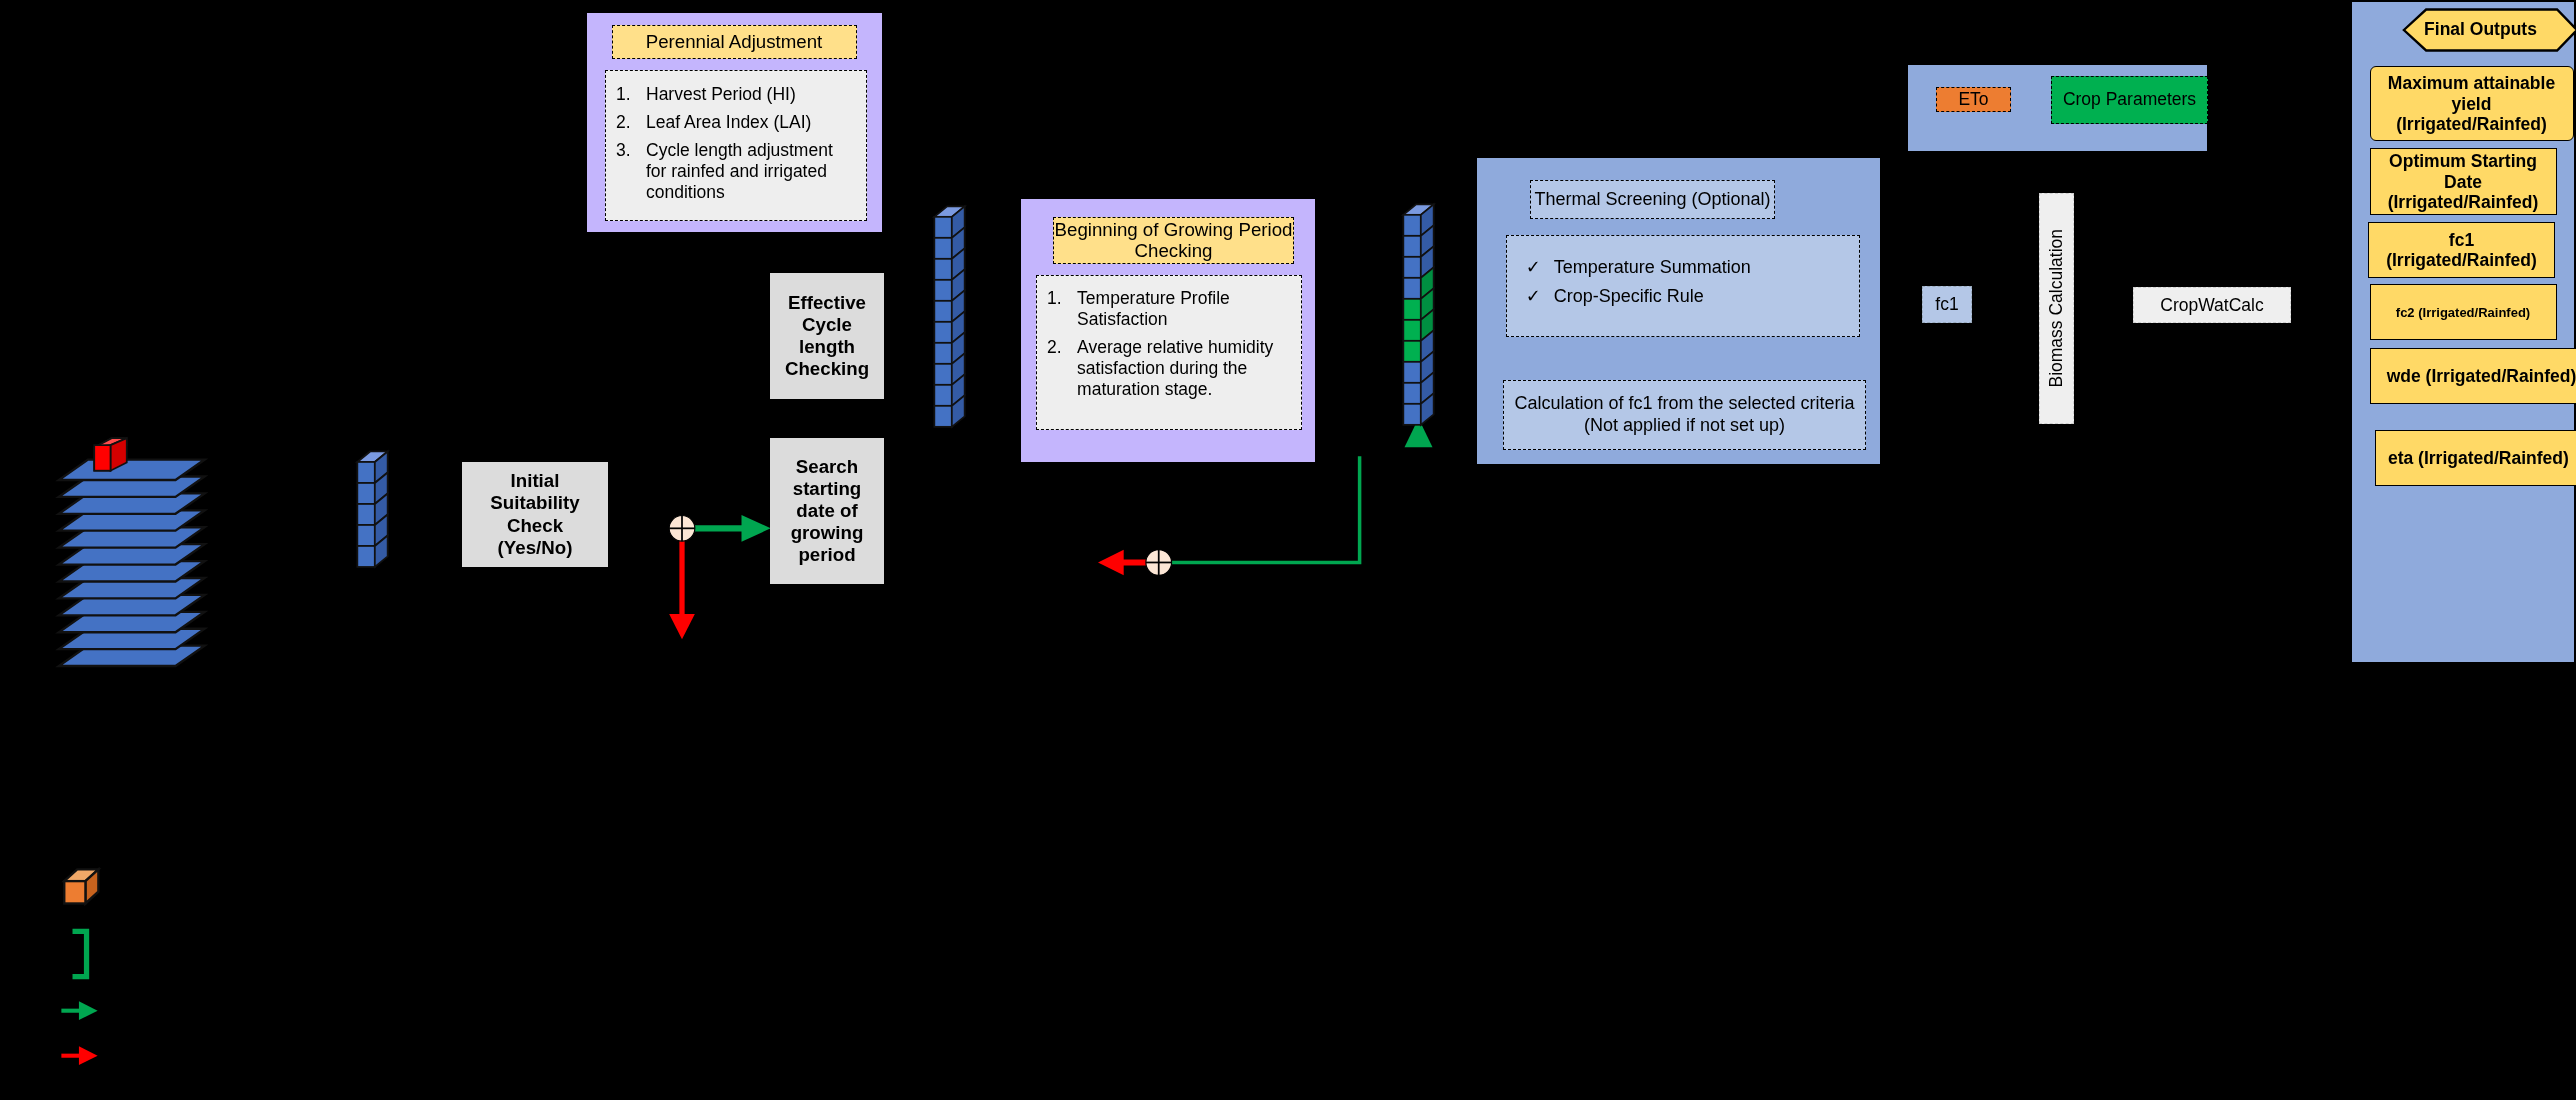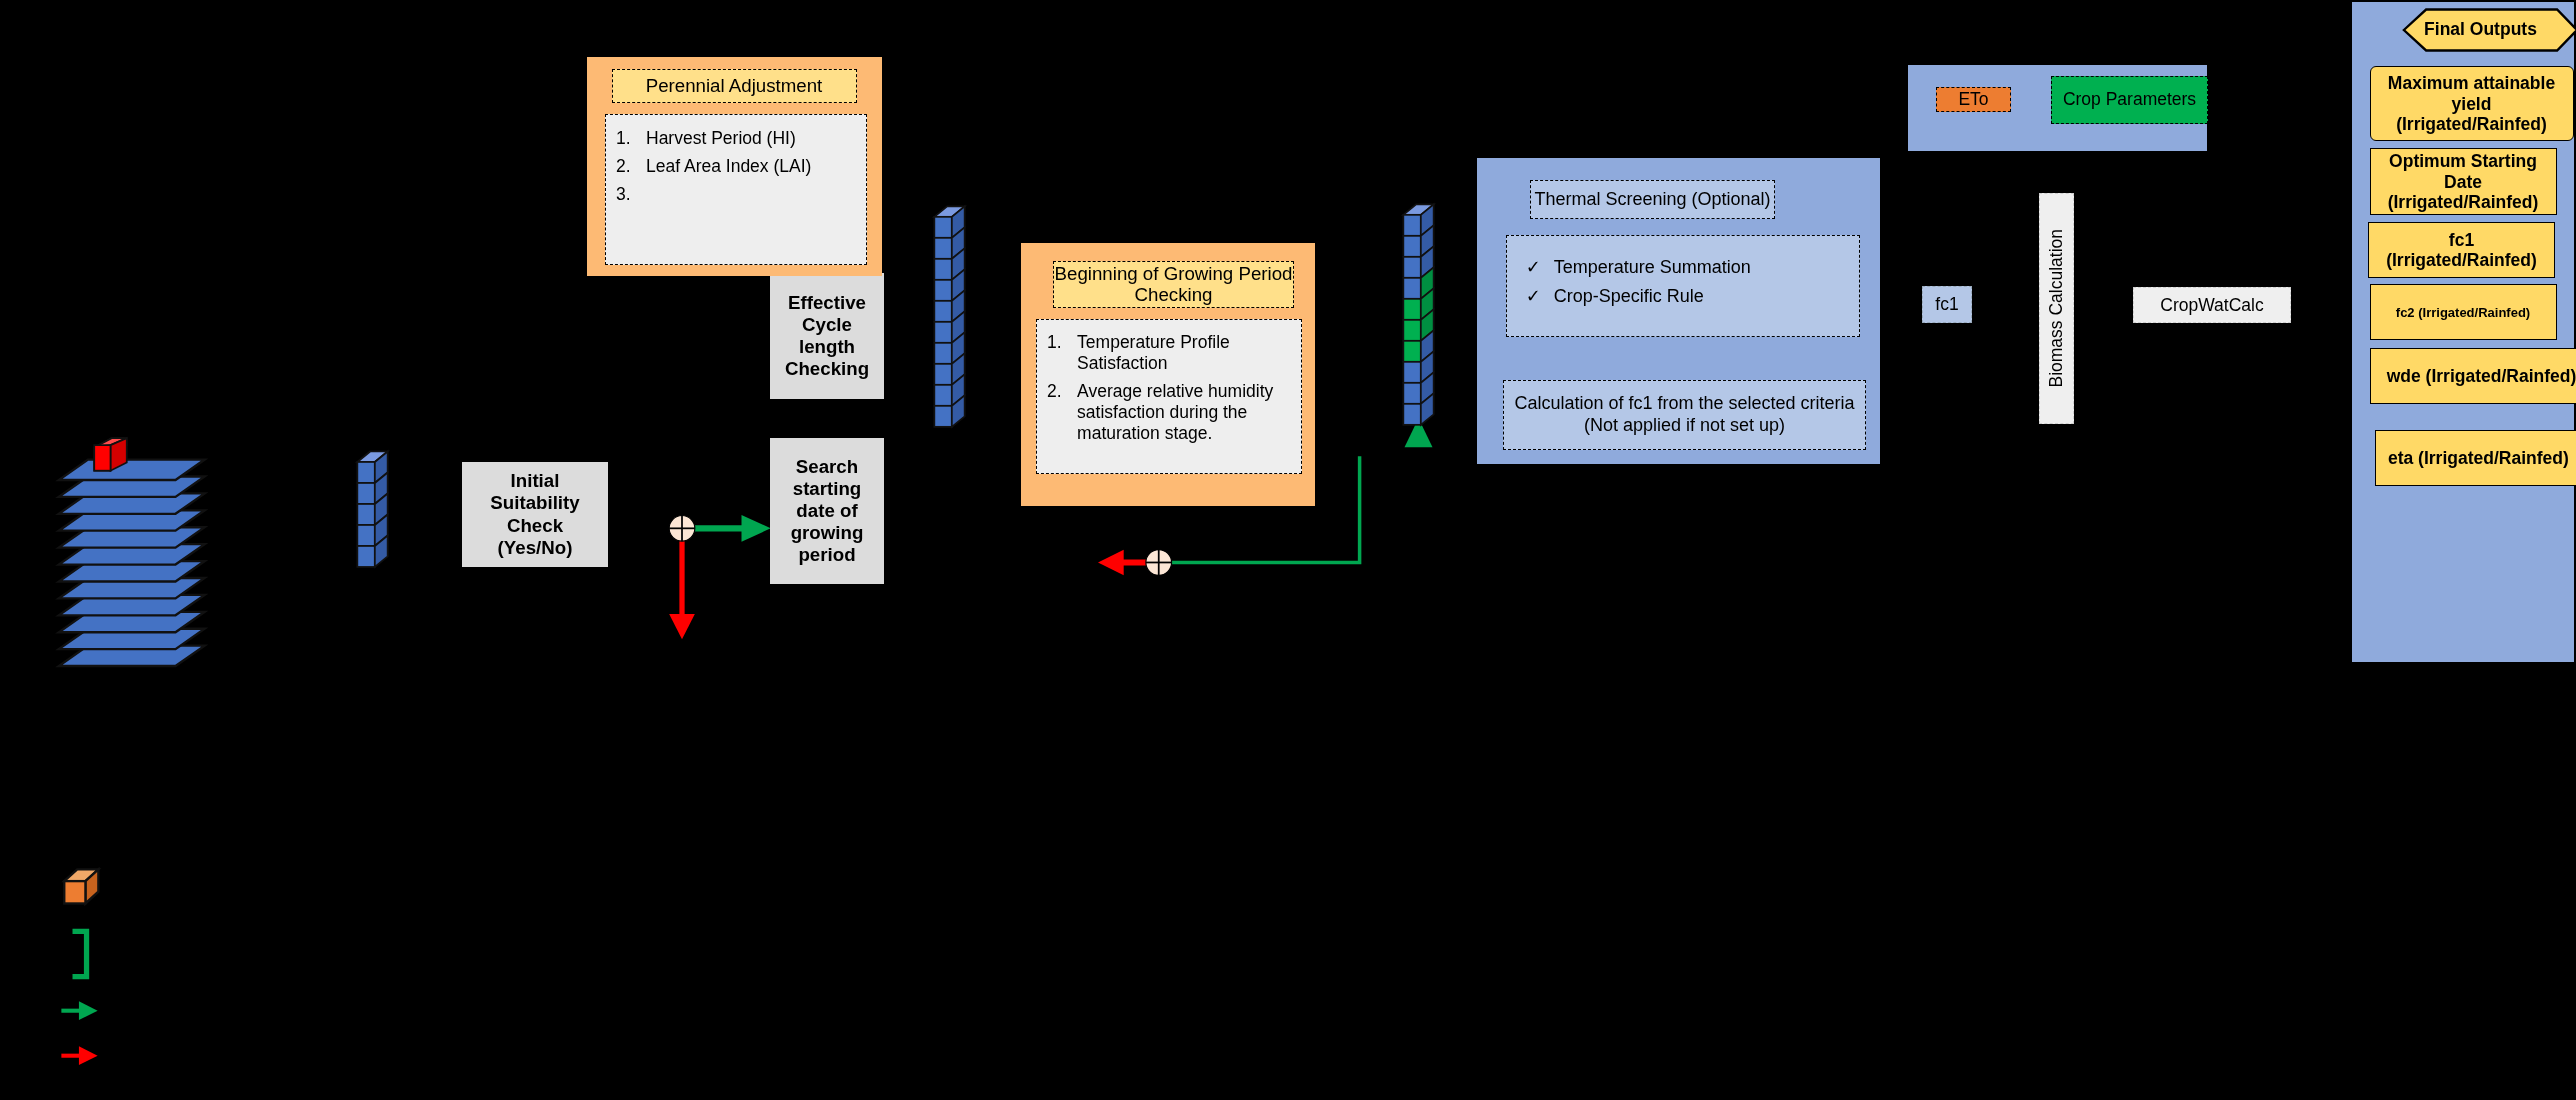--- a/index.html
+++ b/index.html
@@ -1,21 +1,21 @@
 <!DOCTYPE html>
 <html style="font-size:9.3px"><head>
 <meta charset="utf-8">
 <style>
   html,body{margin:0;padding:0;background:#000;}
   body{width:2576px;height:1100px;position:relative;overflow:hidden;
        font-family:"Liberation Sans",sans-serif;color:#000;}
   .abs{position:absolute;box-sizing:border-box;}
   .grayBox{background:#dcdcdc;display:flex;align-items:center;justify-content:center;
            text-align:center;font-weight:bold;line-height:1.18;}
-  .panelGray{background:#fdba74;margin-top:44px;}
+  .panelGray{background:#c4b5fd;}
   .yellowHdr{background:#ffe08a;border:1.8px dashed #000;display:flex;align-items:center;
              justify-content:center;text-align:center;line-height:1.15;}
   .dashBody{background:#eeeeee;border:1.8px dashed #000;}
   .panelBlue{background:#8faadc;}
   .blueSub{background:#b4c7e7;border:1.8px dashed #000;display:flex;align-items:center;
            justify-content:center;text-align:center;line-height:1.2;}
   .blueSubL{background:#b4c7e7;border:1.8px dashed #000;line-height:1.35;}
   .ol{margin:0;padding:0;list-style:none;}
   .ol li{display:flex;align-items:flex-start;}
   .ol li .num{width:30px;flex:none;}
@@ -124,20 +124,21 @@
       <li>
         <span class="num">1.</span>
         <span>Harvest Period (HI)</span>
       </li>
       <li style="margin-top:7px;">
         <span class="num">2.</span>
         <span>Leaf Area Index (LAI)</span>
       </li>
       <li style="margin-top:7px;">
         <span class="num">3.</span>
+        <span>Cycle length adjustment for rainfed and irrigated conditions</span>
       </li>
     </ul>
   </div>
 </div>
 
 <div class="abs" style="left:932px;top:199px;width:35px;height:234px;">
   <svg width="35" height="234" viewBox="0 0 60 400">
     <g stroke="#111" stroke-width="3">
       <polygon points="4,30 26,12 56,12 34,30" fill="#7b9ae0"></polygon>
       <g fill="#4472c4">

